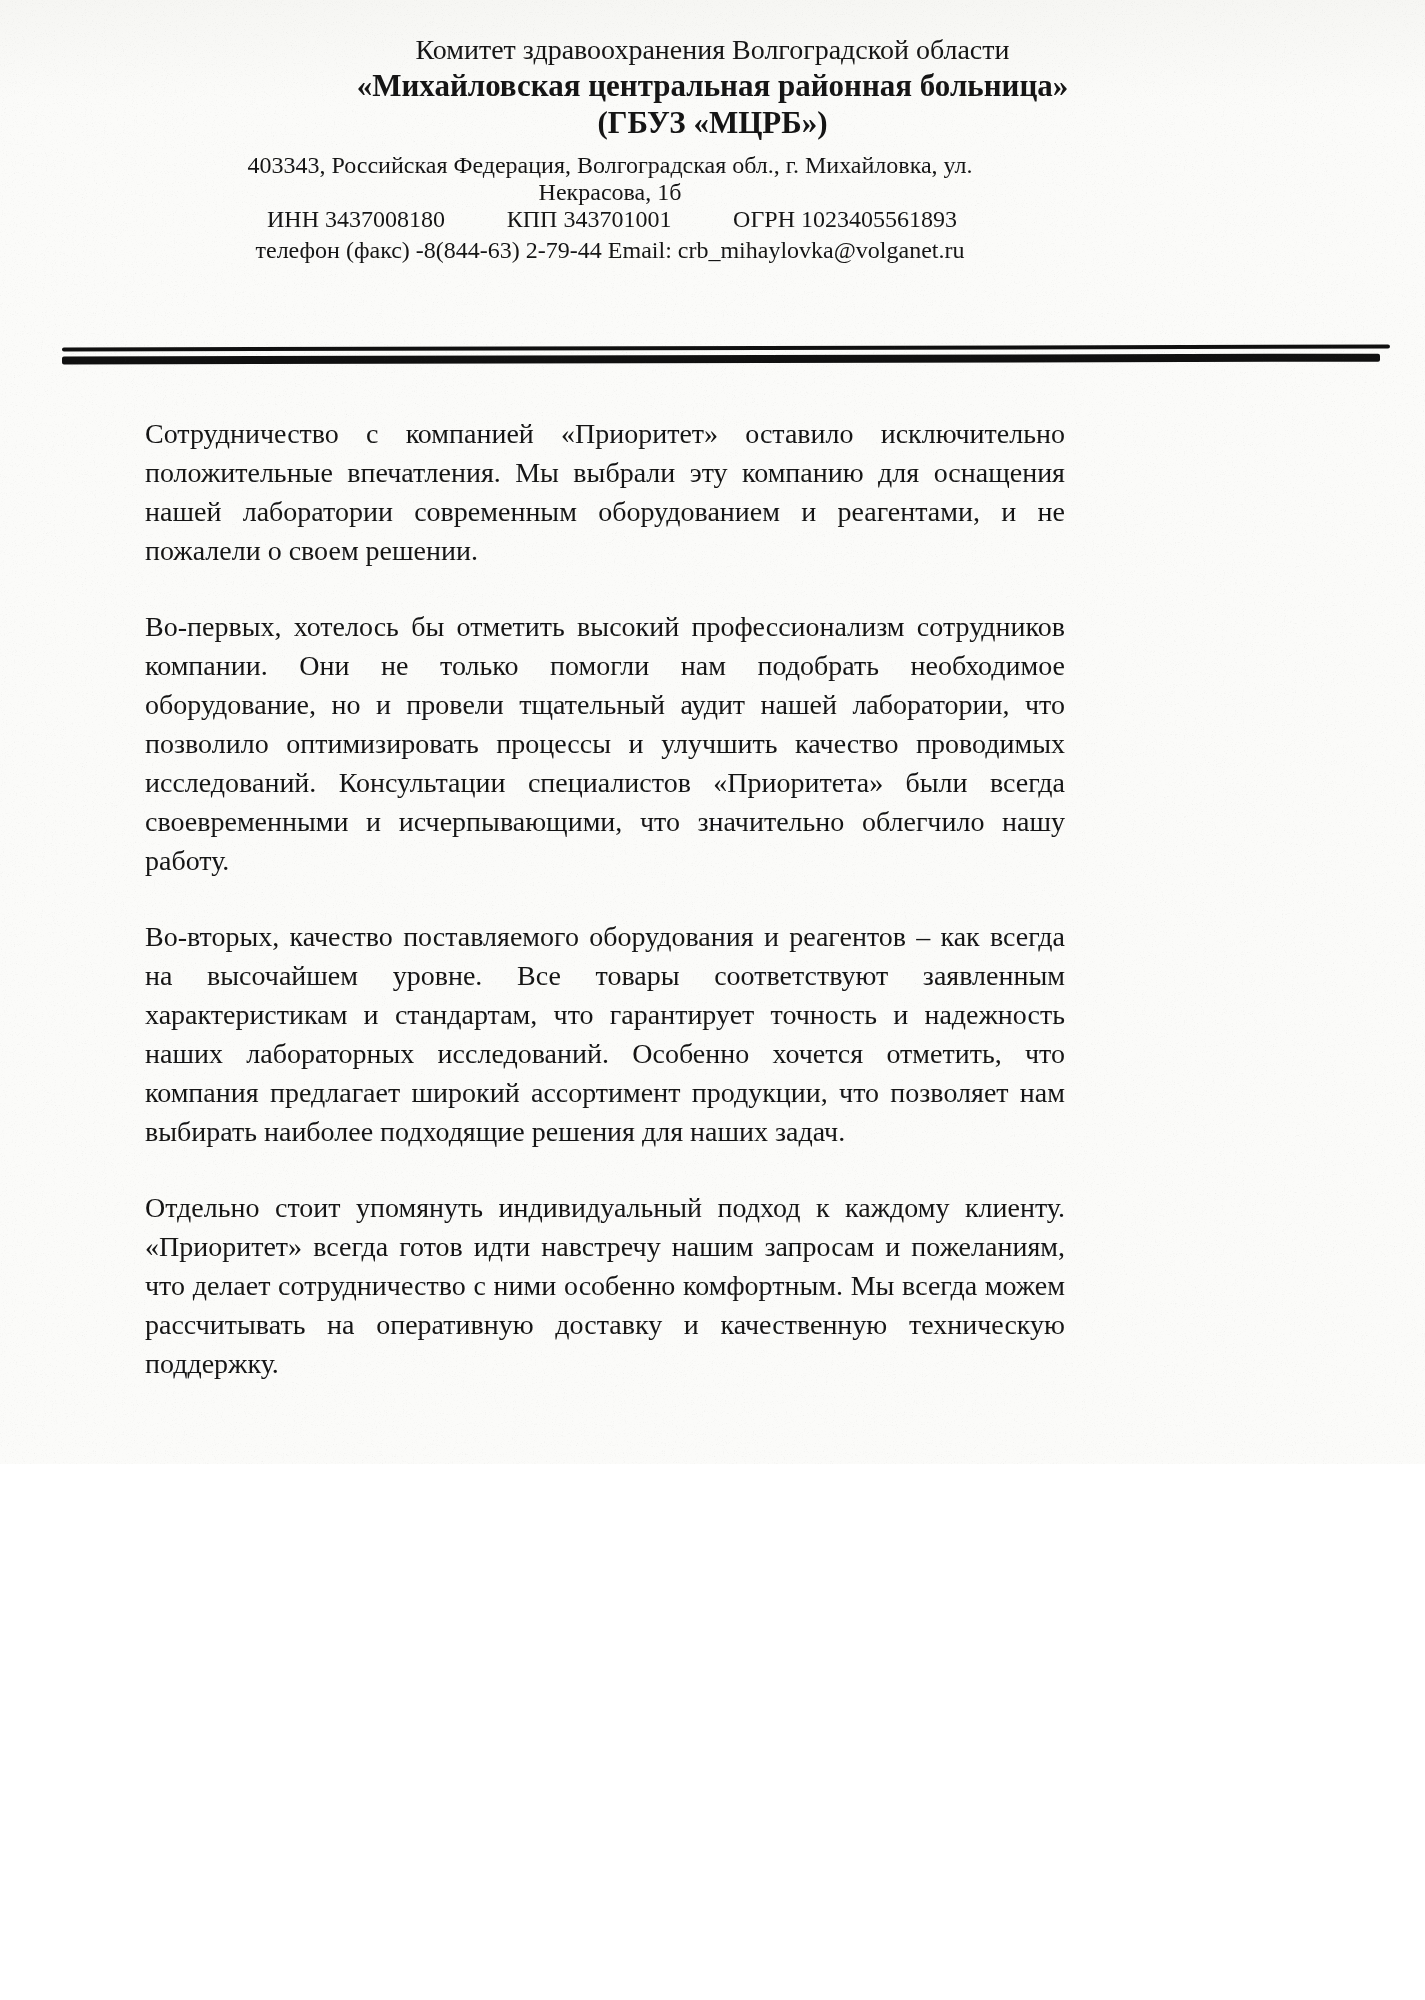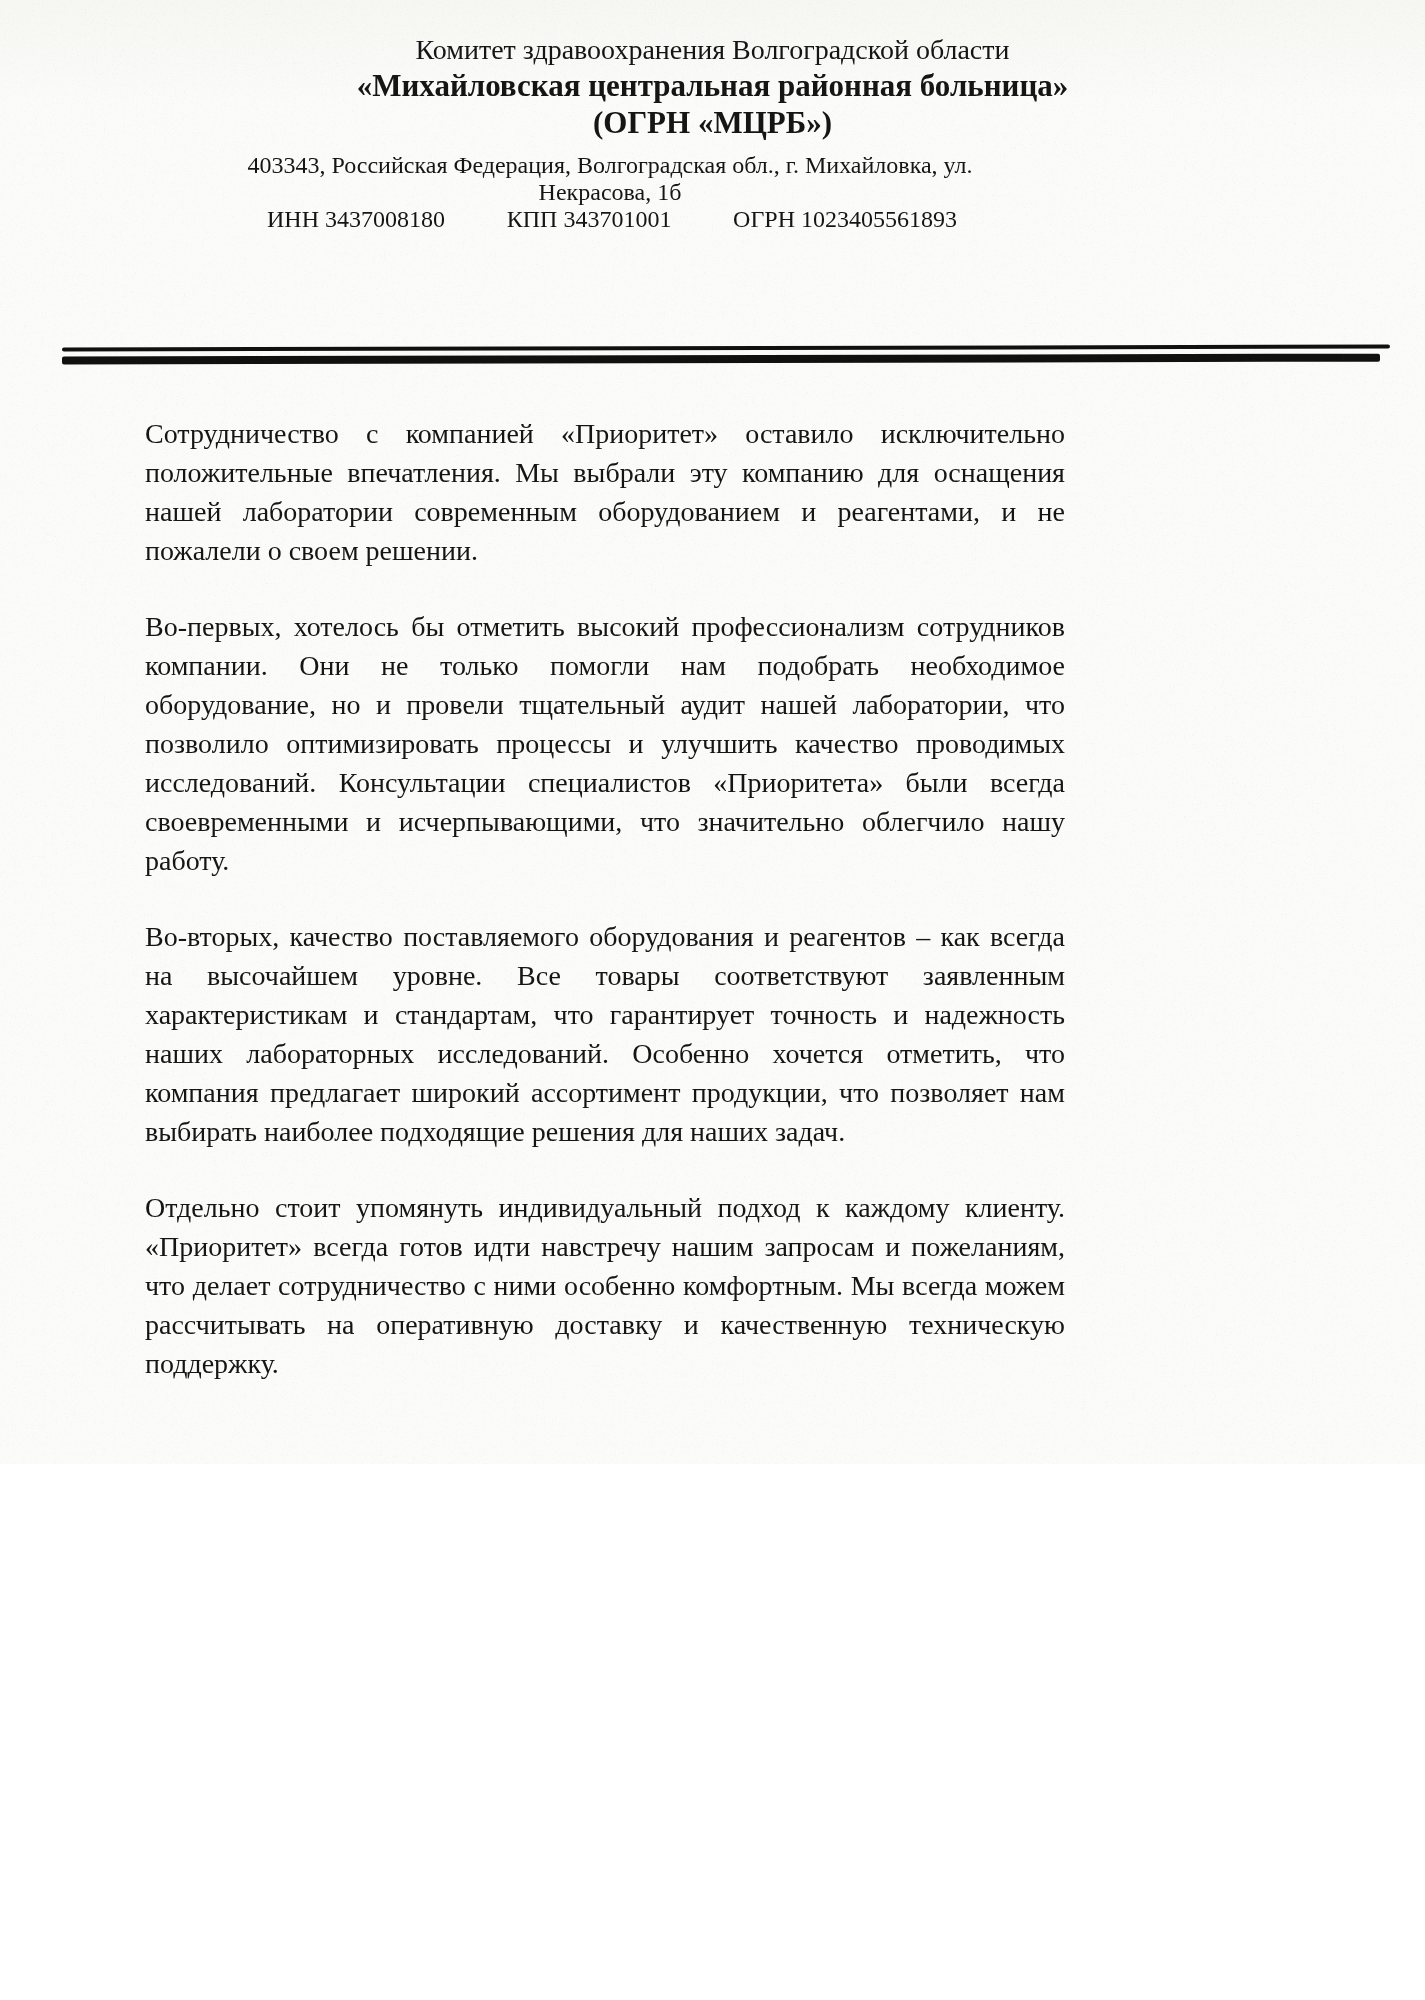--- a/index.html
+++ b/index.html
@@ -44,28 +44,29 @@
   .stamp-svg text { font-family:"Liberation Sans", sans-serif; }
 </style>
 </head>
 <body>
 
 <div class="page">
 
   <div class="letterhead">
     <div class="lh-line">Комитет здравоохранения Волгоградской области</div>
     <div class="lh-org">«Михайловская центральная районная больница»</div>
-    <div class="lh-org">(ОГРН «МЦРБ»)</div>
+    <div class="lh-org">(ГБУЗ «МЦРБ»)</div>
     <div class="lh-narrow">
       <div class="lh-address">403343, Российская Федерация, Волгоградская обл., г. Михайловка, ул. Некрасова, 1б</div>
       <div class="lh-registry">
         <span>ИНН 3437008180</span>
         <span>КПП 343701001</span>
         <span>ОГРН 1023405561893</span>
       </div>
+      <div class="lh-contacts">телефон (факс) -8(844-63) 2-79-44 Email: crb_mihaylovka@volganet.ru</div>
     </div>
   </div>
 
   <div class="divider">
     <div class="rule-top"></div>
     <div class="rule-bottom"></div>
   </div>
 
   <section class="letter-body">
     <p>Сотрудничество с компанией «Приоритет» оставило исключительно положительные впечатления. Мы выбрали эту компанию для оснащения нашей лаборатории современным оборудованием и реагентами, и не пожалели о своем решении.</p>

